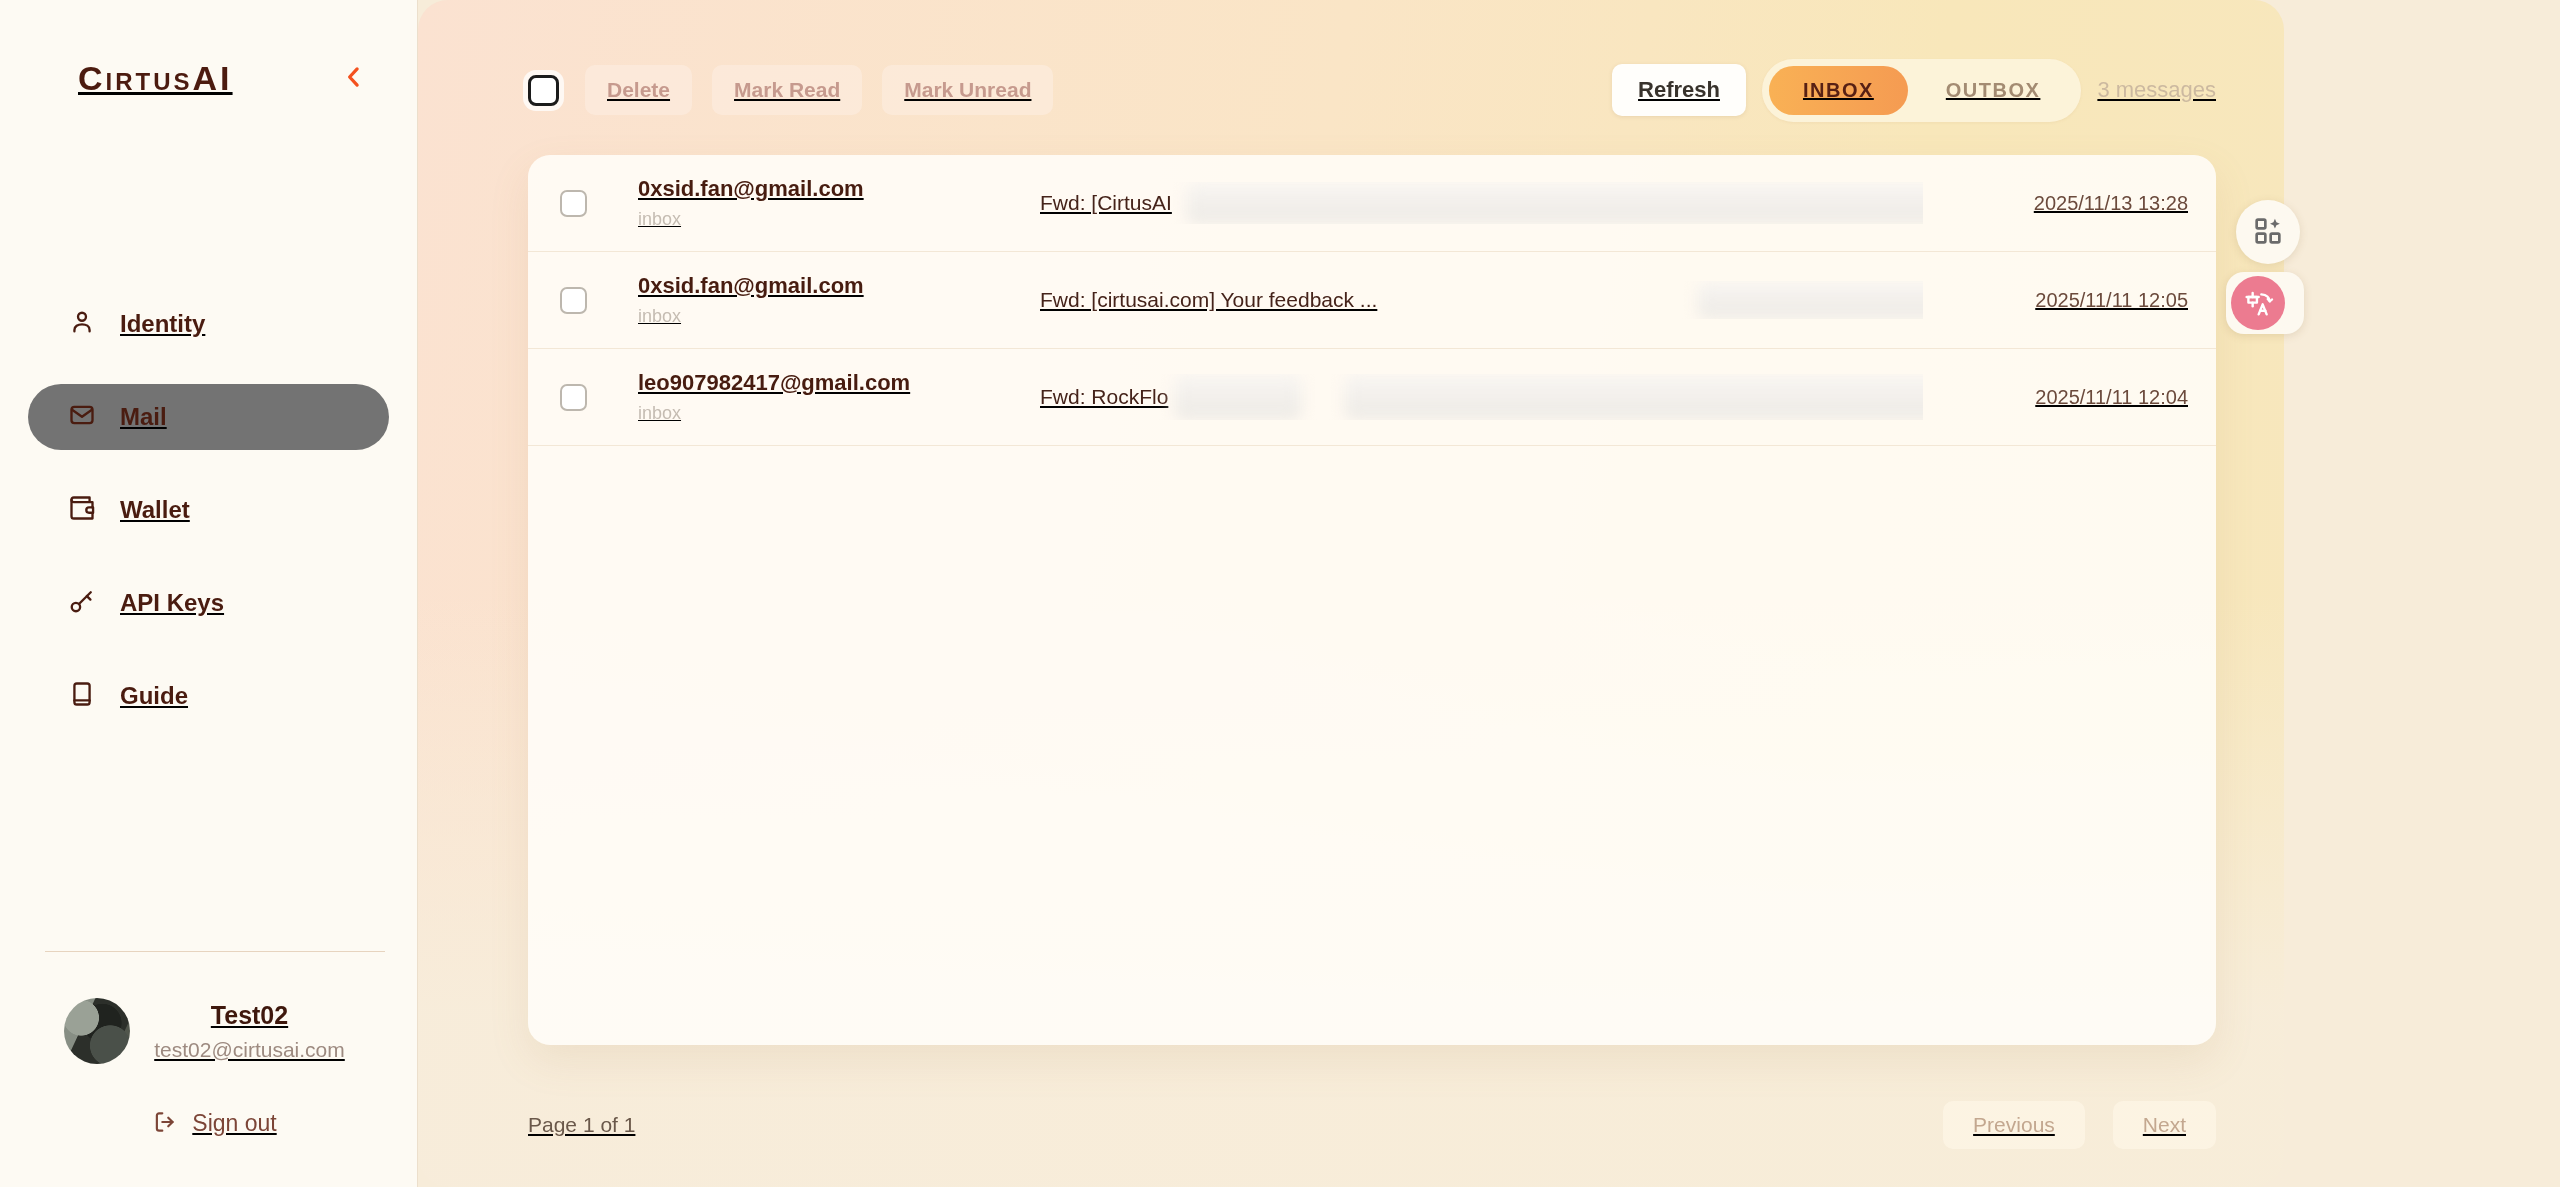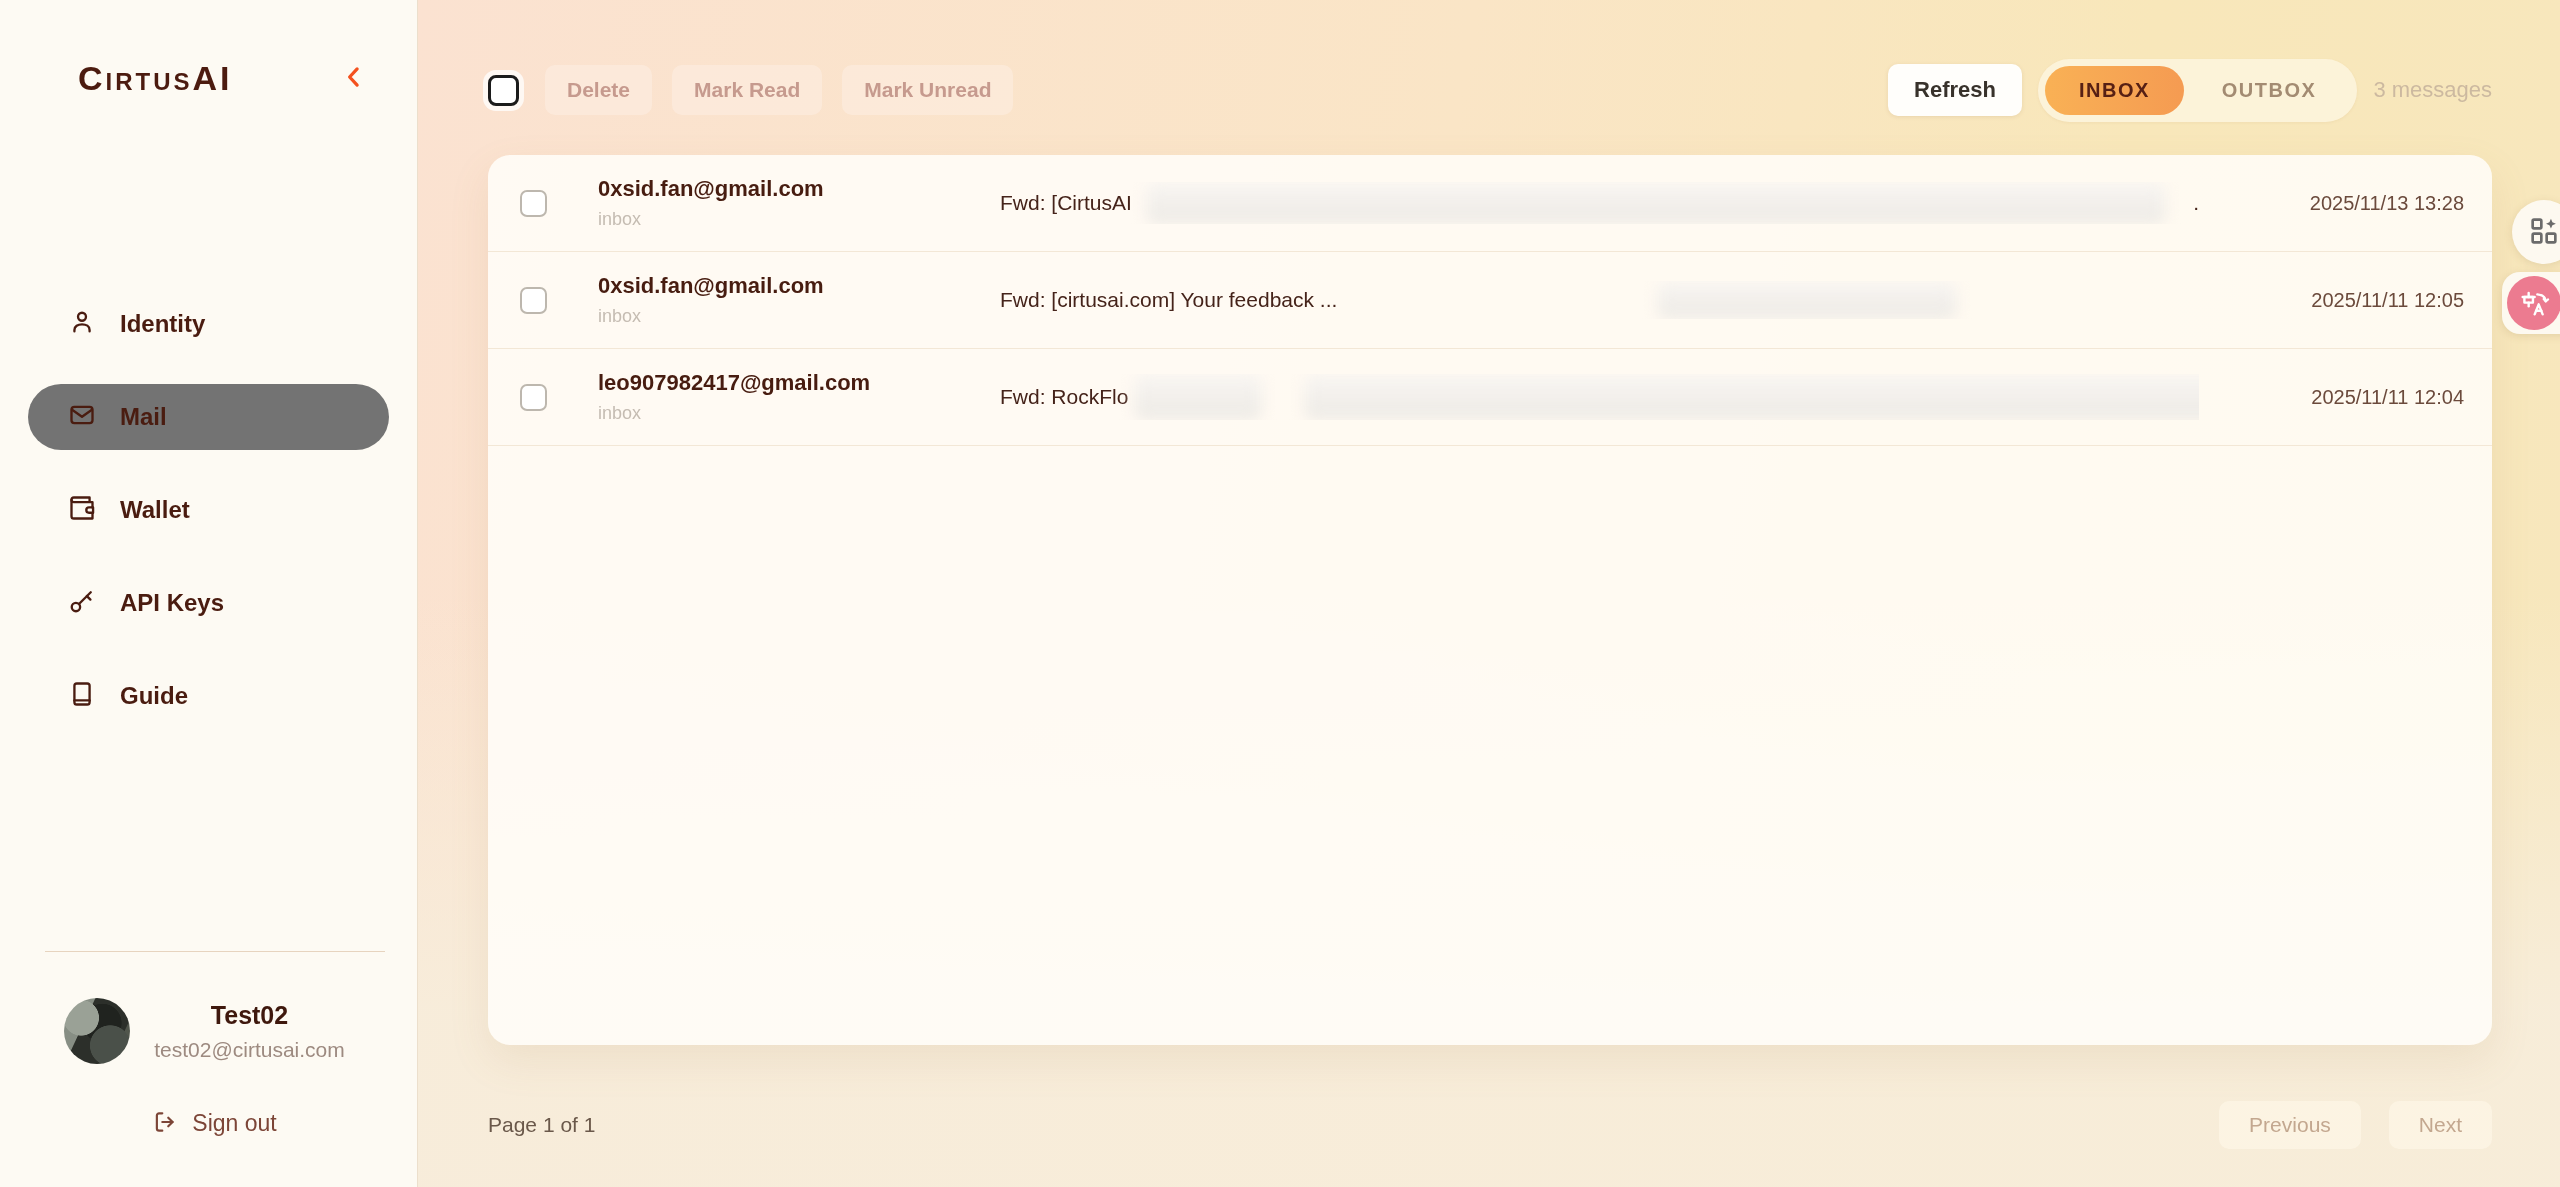--- a/index.html
+++ b/index.html
@@ -2,21 +2,21 @@
 <html style="--brand: #4c1b0f; --accent: #f4511e; --active-nav-bg: #fbdfd7; --tab-grad-a: #f9b155; --tab-grad-b: #f59b52;"><head>
 <meta charset="utf-8">
 <style>
   * { box-sizing: border-box; }
   html,body { margin:0; padding:0; }
   body {
     font-family: "Liberation Sans", sans-serif;
     width: 2560px; height: 1187px; overflow: hidden;
     background: #f7ecd9;
   }
-  #app { display:flex; width:2560px; height:1187px; }
+  #app { display:flex; width:2284px; height:1187px;text-decoration:underline; }
 
   
   .sidebar {
     width: 418px; flex: 0 0 418px; height: 100%;
     background: #fdfaf3;
     border-right: 1px solid #ecdfcc;
     display: flex; flex-direction: column;
     position: relative;
   }
   .logo-row {
@@ -62,22 +62,22 @@
     font-family: "Liberation Sans", sans-serif;
   }
   .signout-row .label { font-size: 23px; font-weight: 500; color:#7c4537; }
 
   
   .main {
     flex: 1; position: relative; height: 100%;
     background:
       linear-gradient(180deg, rgba(247,237,218,0) 50%, rgba(247,237,219,0.92) 85%),
       linear-gradient(100deg, #fbe2d1 0%, #fae5c6 45%, #f8e7ba 74%, #f7e7bd 100%);
-    padding: 64px 68px 0 70px;
-    display: flex; flex-direction: column;
+    padding: 64px 68px 0 110px;
+    display: flex; flex-direction: column; border-radius: 30px;
   }
   .toolbar { display:flex; align-items:center; height:52px; }
   .toolbar .left { display:flex; align-items:center; gap:20px; }
   .select-all {
     width:31px; height:31px; border-radius:8px; background:#fff;
     border:3px solid #1b1b1b; cursor:pointer;
     box-shadow: 0 0 0 5px rgba(255,255,255,0.75);
     margin-right: 6px;
   }
   .tbtn {

